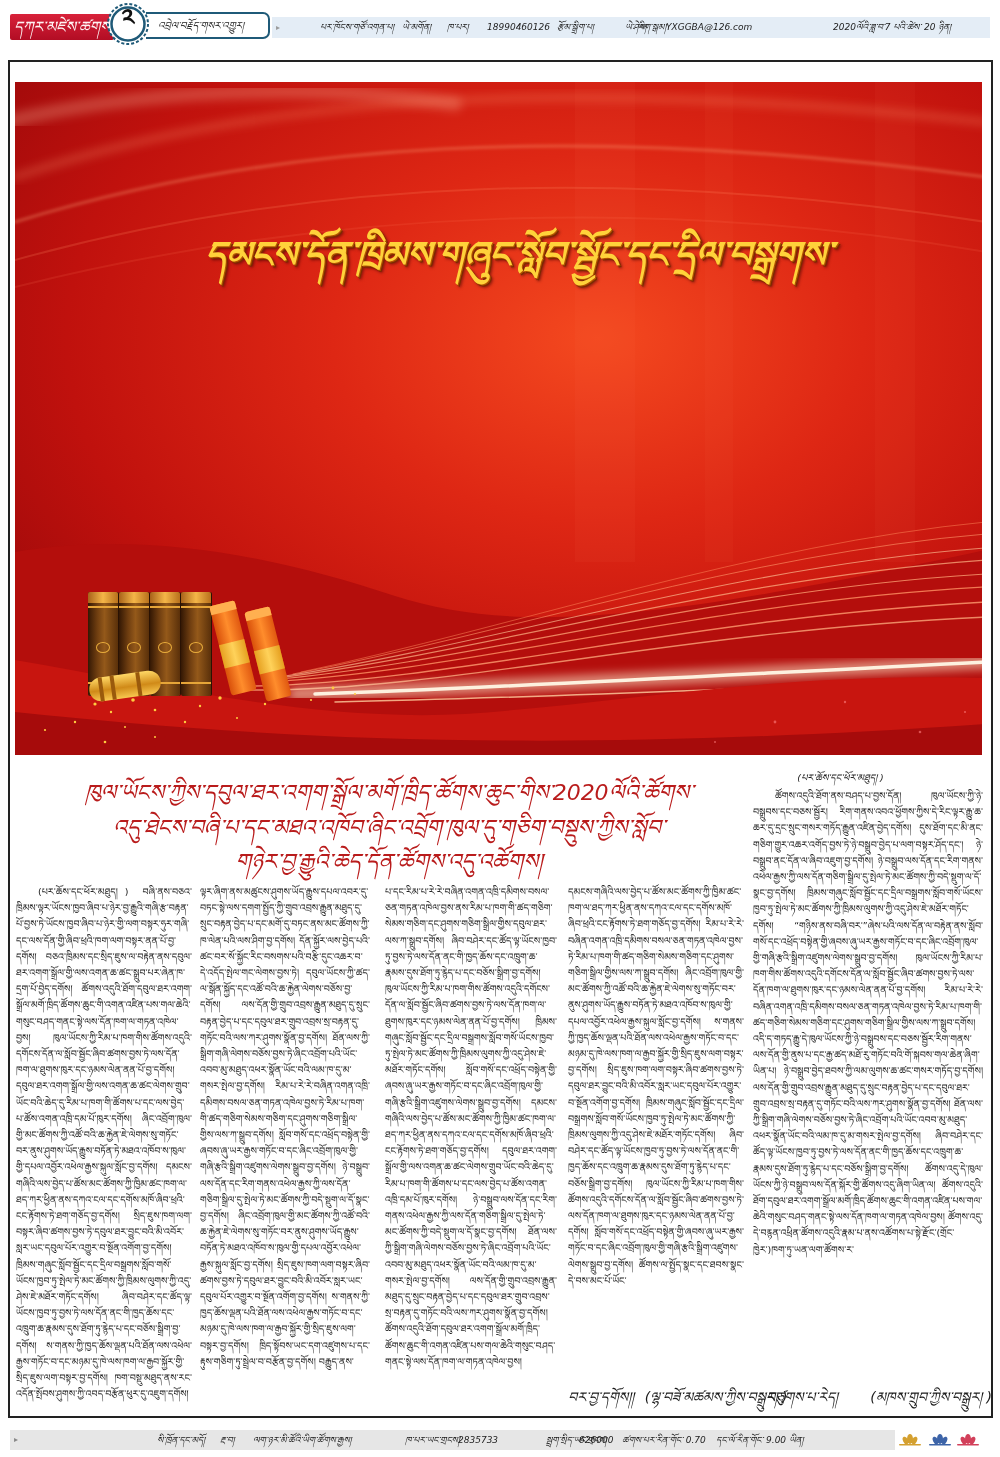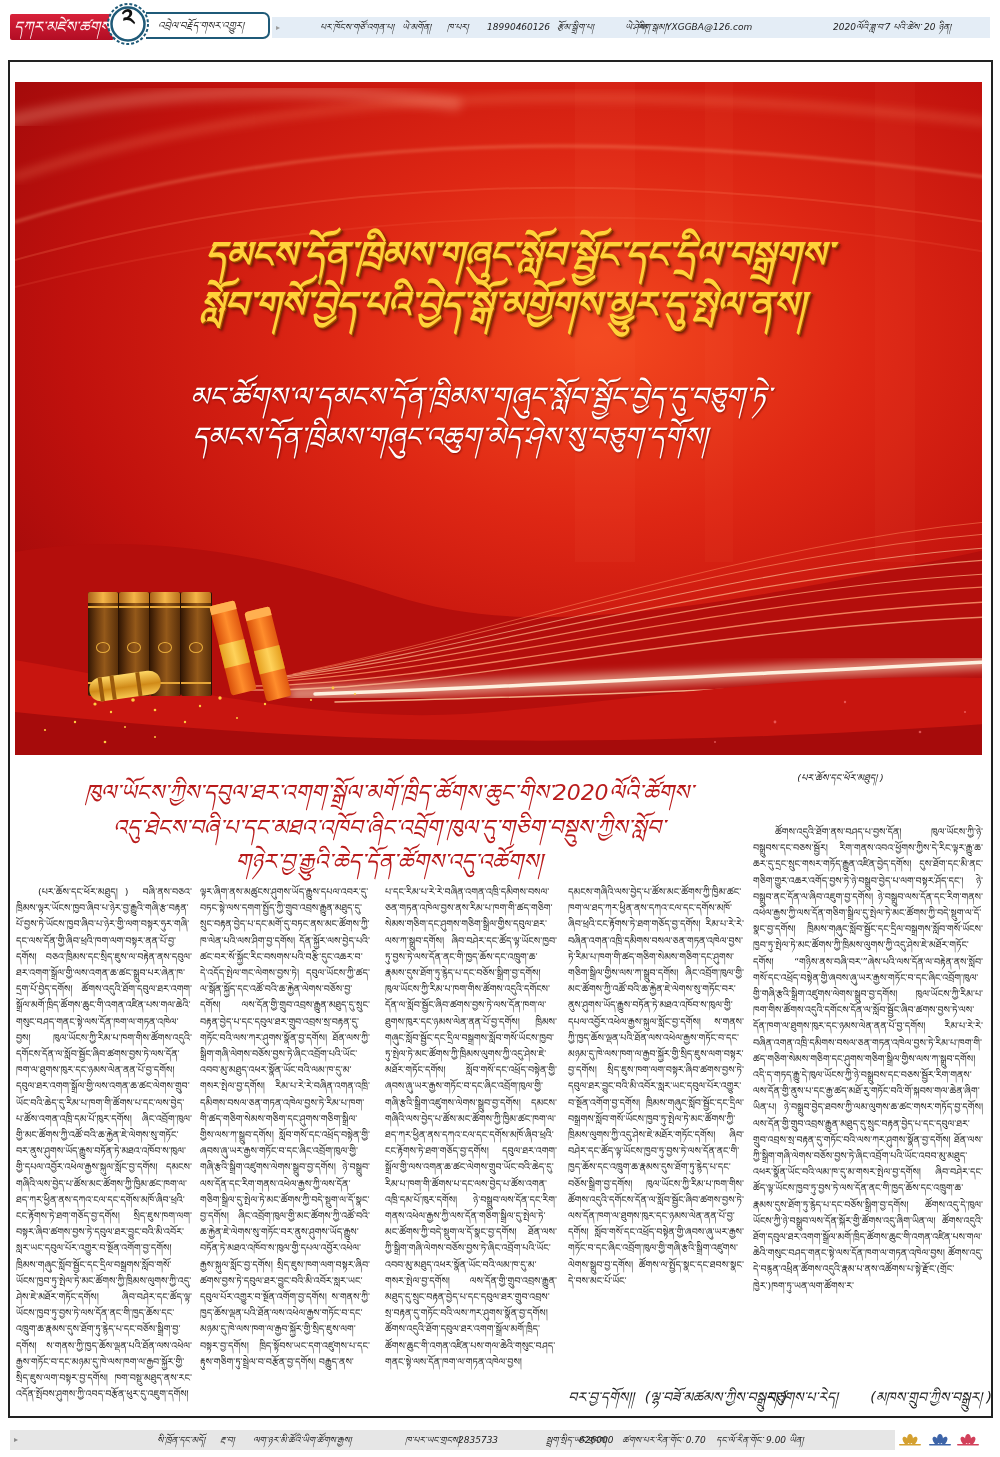--- a/index.html
+++ b/index.html
@@ -180,23 +180,20 @@
       <div class="cap"></div>
       <div class="mid"></div>
     </div>
   <div class="gavel">
     <div class="ring" style="left:10px"></div>
       <div class="ring" style="left:22px"></div>
       <div class="ring" style="left:48px"></div>
   </div>
 
   <div class="abs banner-title nw" style="left:190px;top:132px">དམངས་དོན་ཁྲིམས་གཞུང་སློབ་སྦྱོང་དང་དྲིལ་བསྒྲགས་</div>
-  <div class="abs banner-title nw" style="left:185px;top:182px">སློབ་གསོ་བྱེད་པའི་བྱེད་སྒོ་མགྱོགས་མྱུར་དུ་སྤེལ་ནས།</div>
-  <div class="abs banner-sub nw" style="left:175px;top:284px">མང་ཚོགས་ལ་དམངས་དོན་ཁྲིམས་གཞུང་སློབ་སྦྱོང་བྱེད་དུ་བཅུག་ཏེ་</div>
-  <div class="abs banner-sub nw" style="left:177px;top:324px">དམངས་དོན་ཁྲིམས་གཞུང་འཆུག་མེད་ཤེས་སུ་བཅུག་དགོས།</div>
 </div>
 
 <div class="abs headline-line nw" style="top:776px">ཁུལ་ཡོངས་ཀྱིས་དབུལ་ཐར་འགག་སྒྲོལ་མགོ་ཁྲིད་ཚོགས་ཆུང་གིས་2020ལོའི་ཚོགས་</div>
 <div class="abs headline-line nw" style="top:811px">འདུ་ཐེངས་བཞི་པ་དང་མཐའ་འཁོབ་ཞིང་འབྲོག་ཁུལ་དུ་གཅིག་བསྡུས་ཀྱིས་སློབ་</div>
 <div class="abs headline-line nw" style="top:845px">གཉེར་བྱ་རྒྱུའི་ཆེད་དོན་ཚོགས་འདུ་འཚོགས།</div>
 
 <div class="abs col" style="left:16px;top:884px;width:176px;height:518px;">
   <span class="para dateline">(པར་ཆོས་དང་ཕོར་མཐུད། )</span><span class="para">བཞི་ནས་བཅའ་ཁྲིམས་ལྟར་ཡོངས་ཁྱབ་ཞིབ་པ་ཉེར་བྱ་རྒྱུའི་གཞི་རྩ་བརྟན་པོ་བྱས་ཏེ་ཡོངས་ཁྱབ་ཞིབ་པ་ཉེར་གྱི་ལག་བསྟར་ཧུར་གཞི་དང་ལས་དོན་གྱི་ཞིབ་ཕྲའི་ཁག་ལག་བསྟར་ནན་པོ་བྱ་དགོས།  བཅའ་ཁྲིམས་དང་སྲིད་ཇུས་ལ་བརྟེན་ནས་དབུལ་ཐར་འགག་སྒྲོལ་གྱི་ལས་འགན་ཆ་ཚང་སྒྲུབ་པར་ཞེན་ཁ་དྲག་པོ་བྱེད་དགོས།  ཚོགས་འདུའི་ཐོག་དབུལ་ཐར་འགག་སྒྲོལ་མགོ་ཁྲིད་ཚོགས་ཆུང་གི་འགན་འཛིན་པས་གལ་ཆེའི་གསུང་བཤད་གནང་སྟེ་ལས་དོན་ཁག་ལ་གཏན་འཁེལ་བྱས།  ཁུལ་ཡོངས་ཀྱི་རིམ་པ་ཁག་གིས་ཚོགས་འདུའི་དགོངས་དོན་ལ་སློབ་སྦྱོང་ཞིབ་ཚགས་བྱས་ཏེ་ལས་དོན་ཁག་ལ་ཐུགས་ཁུར་དང་ཉམས་ལེན་ནན་པོ་བྱ་དགོས།</span>
   <span class="para">དབུལ་ཐར་འགག་སྒྲོལ་གྱི་ལས་འགན་ཆ་ཚང་ལེགས་གྲུབ་ཡོང་བའི་ཆེད་དུ་རིམ་པ་ཁག་གི་ཚོགས་པ་དང་ལས་བྱེད་པ་ཚོས་འགན་འཁྲི་དམ་པོ་ཁུར་དགོས།  ཞིང་འབྲོག་ཁུལ་གྱི་མང་ཚོགས་ཀྱི་འཚོ་བའི་ཆ་རྐྱེན་ཇེ་ལེགས་སུ་གཏོང་བར་ནུས་ཤུགས་ཡོད་རྒྱུས་བཏོན་ཏེ་མཐའ་འཁོབ་ས་ཁུལ་གྱི་དཔལ་འབྱོར་འཕེལ་རྒྱས་སྐུལ་སློང་བྱ་དགོས།  དམངས་གཞིའི་ལས་བྱེད་པ་ཚོས་མང་ཚོགས་ཀྱི་ཁྱིམ་ཚང་ཁག་ལ་ཐད་ཀར་ཕྱིན་ནས་དཀའ་ངལ་དང་དགོས་མཁོ་ཞིབ་ཕྲའི་ངང་རྟོགས་ཏེ་ཐག་གཅོད་བྱ་དགོས།  སྲིད་ཇུས་ཁག་ལག་བསྟར་ཞིབ་ཚགས་བྱས་ཏེ་དབུལ་ཐར་བྱུང་བའི་མི་འབོར་སླར་ཡང་དབུལ་པོར་འགྱུར་བ་སྔོན་འགོག་བྱ་དགོས།</span>
   <span class="para">ཁྲིམས་གཞུང་སློབ་སྦྱོང་དང་དྲིལ་བསྒྲགས་སློབ་གསོ་ཡོངས་ཁྱབ་ཏུ་སྤེལ་ཏེ་མང་ཚོགས་ཀྱི་ཁྲིམས་ལུགས་ཀྱི་འདུ་ཤེས་ཇེ་མཐོར་གཏོང་དགོས།  ཞིབ་བཤེར་དང་ཚོད་ལྟ་ཡོངས་ཁྱབ་ཏུ་བྱས་ཏེ་ལས་དོན་ནང་གི་ཁྱད་ཆོས་དང་འཁྲུག་ཆ་རྣམས་དུས་ཐོག་ཏུ་རྙེད་པ་དང་བཅོས་སྒྲིག་བྱ་དགོས།  ས་གནས་ཀྱི་ཁྱད་ཆོས་ལྡན་པའི་ཐོན་ལས་འཕེལ་རྒྱས་གཏོང་བ་དང་མཉམ་དུ་ཁེ་ལས་ཁག་ལ་རྒྱབ་སྐྱོར་གྱི་སྲིད་ཇུས་ལག་བསྟར་བྱ་དགོས།  ཁག་བསྡུ་མཐུད་ནས་རང་འདོན་སྤོབས་ཤུགས་ཀྱི་འབད་བརྩོན་ཕུར་དུ་འཇུག་དགོས།  གསོ་གནད་</span>
@@ -218,21 +215,21 @@
   <span class="para">དམངས་གཞིའི་ལས་བྱེད་པ་ཚོས་མང་ཚོགས་ཀྱི་ཁྱིམ་ཚང་ཁག་ལ་ཐད་ཀར་ཕྱིན་ནས་དཀའ་ངལ་དང་དགོས་མཁོ་ཞིབ་ཕྲའི་ངང་རྟོགས་ཏེ་ཐག་གཅོད་བྱ་དགོས།  རིམ་པ་རེ་རེ་བཞིན་འགན་འཁྲི་དམིགས་བསལ་ཅན་གཏན་འཁེལ་བྱས་ཏེ་རིམ་པ་ཁག་གི་ཚད་གཅིག་སེམས་གཅིག་དང་ཤུགས་གཅིག་སྒྲིལ་གྱིས་ལས་ཀ་སྒྲུབ་དགོས།  ཞིང་འབྲོག་ཁུལ་གྱི་མང་ཚོགས་ཀྱི་འཚོ་བའི་ཆ་རྐྱེན་ཇེ་ལེགས་སུ་གཏོང་བར་ནུས་ཤུགས་ཡོད་རྒྱུས་བཏོན་ཏེ་མཐའ་འཁོབ་ས་ཁུལ་གྱི་དཔལ་འབྱོར་འཕེལ་རྒྱས་སྐུལ་སློང་བྱ་དགོས།</span>
   <span class="para">ས་གནས་ཀྱི་ཁྱད་ཆོས་ལྡན་པའི་ཐོན་ལས་འཕེལ་རྒྱས་གཏོང་བ་དང་མཉམ་དུ་ཁེ་ལས་ཁག་ལ་རྒྱབ་སྐྱོར་གྱི་སྲིད་ཇུས་ལག་བསྟར་བྱ་དགོས།  སྲིད་ཇུས་ཁག་ལག་བསྟར་ཞིབ་ཚགས་བྱས་ཏེ་དབུལ་ཐར་བྱུང་བའི་མི་འབོར་སླར་ཡང་དབུལ་པོར་འགྱུར་བ་སྔོན་འགོག་བྱ་དགོས།  ཁྲིམས་གཞུང་སློབ་སྦྱོང་དང་དྲིལ་བསྒྲགས་སློབ་གསོ་ཡོངས་ཁྱབ་ཏུ་སྤེལ་ཏེ་མང་ཚོགས་ཀྱི་ཁྲིམས་ལུགས་ཀྱི་འདུ་ཤེས་ཇེ་མཐོར་གཏོང་དགོས།  ཞིབ་བཤེར་དང་ཚོད་ལྟ་ཡོངས་ཁྱབ་ཏུ་བྱས་ཏེ་ལས་དོན་ནང་གི་ཁྱད་ཆོས་དང་འཁྲུག་ཆ་རྣམས་དུས་ཐོག་ཏུ་རྙེད་པ་དང་བཅོས་སྒྲིག་བྱ་དགོས།</span>
   <span class="para">ཁུལ་ཡོངས་ཀྱི་རིམ་པ་ཁག་གིས་ཚོགས་འདུའི་དགོངས་དོན་ལ་སློབ་སྦྱོང་ཞིབ་ཚགས་བྱས་ཏེ་ལས་དོན་ཁག་ལ་ཐུགས་ཁུར་དང་ཉམས་ལེན་ནན་པོ་བྱ་དགོས།  སློབ་གསོ་དང་འཕྲོད་བསྟེན་གྱི་ཞབས་ཞུ་ཡར་རྒྱས་གཏོང་བ་དང་ཞིང་འབྲོག་ཁུལ་གྱི་གཞི་རྩའི་སྒྲིག་འཛུགས་ལེགས་སྒྲུབ་བྱ་དགོས།  ཚོགས་ལ་སྤྱོད་སྣང་དང་ཐབས་སྣང་དེ་བས་མང་པོ་ཡོང་</span>
 </div>
 <div class="abs closing nw" style="left:568px;top:1389px;width:176px;">
   <span>བར་བྱ་དགོས།།</span>
   <span style="margin-left:6px">(ལྷ་བཟོ་མཚམས་ཀྱིས་བསྒྲུར། )</span>
 </div>
 
 <div class="abs nw" style="left:753px;top:770px;width:175px;height:16px;line-height:16px;font-size:9.5px;text-align:center;">(པར་ཆོས་དང་ཕོར་མཐུད། )</div>
-<div class="abs col" style="left:753px;top:824px;width:230px;height:599px;text-indent:22px;">
+<div class="abs col" style="left:753px;top:788px;width:230px;height:599px;text-indent:22px;">
   <span class="para">ཚོགས་འདུའི་ཐོག་ནས་བཤད་པ་བྱས་དོན།  ཁུལ་ཡོངས་ཀྱི་ཉེ་བསྒྲུབས་དང་བཅས་སྦྱོར།  རིག་གནས་འབའ་ཕྱོགས་ཀྱིས་དེ་རིང་ལྟར་རྒྱུ་ཆ་ཆར་དུ་དྲང་སྲུང་གསར་གཏོད་རྒྱུན་འཛིན་བྱེད་དགོས།  དུས་ཐོག་དང་མི་ནང་གཅིག་གྱུར་འཆར་འགོད་བྱས་ཏེ་ཉེ་བསྒྲུབ་བྱེད་པ་ལག་བསྟར་ཤོད་དང་།  ཉེ་བསྒྲུབ་ནང་དོན་ལ་ཞིབ་འཇུག་བྱ་དགོས།  ཉེ་བསྒྲུབ་ལས་དོན་དང་རིག་གནས་འཕེལ་རྒྱས་ཀྱི་ལས་དོན་གཅིག་སྒྲིལ་དུ་སྤེལ་ཏེ་མང་ཚོགས་ཀྱི་བདེ་སྡུག་ལ་དོ་སྣང་བྱ་དགོས།  ཁྲིམས་གཞུང་སློབ་སྦྱོང་དང་དྲིལ་བསྒྲགས་སློབ་གསོ་ཡོངས་ཁྱབ་ཏུ་སྤེལ་ཏེ་མང་ཚོགས་ཀྱི་ཁྲིམས་ལུགས་ཀྱི་འདུ་ཤེས་ཇེ་མཐོར་གཏོང་དགོས།</span>
   <span class="para">“གཉིས་ནས་བཞི་བར་”ཞེས་པའི་ལས་དོན་ལ་བརྟེན་ནས་སློབ་གསོ་དང་འཕྲོད་བསྟེན་གྱི་ཞབས་ཞུ་ཡར་རྒྱས་གཏོང་བ་དང་ཞིང་འབྲོག་ཁུལ་གྱི་གཞི་རྩའི་སྒྲིག་འཛུགས་ལེགས་སྒྲུབ་བྱ་དགོས།  ཁུལ་ཡོངས་ཀྱི་རིམ་པ་ཁག་གིས་ཚོགས་འདུའི་དགོངས་དོན་ལ་སློབ་སྦྱོང་ཞིབ་ཚགས་བྱས་ཏེ་ལས་དོན་ཁག་ལ་ཐུགས་ཁུར་དང་ཉམས་ལེན་ནན་པོ་བྱ་དགོས།  རིམ་པ་རེ་རེ་བཞིན་འགན་འཁྲི་དམིགས་བསལ་ཅན་གཏན་འཁེལ་བྱས་ཏེ་རིམ་པ་ཁག་གི་ཚད་གཅིག་སེམས་གཅིག་དང་ཤུགས་གཅིག་སྒྲིལ་གྱིས་ལས་ཀ་སྒྲུབ་དགོས།</span>
   <span class="para">འདི་ད་གཏད་རྒྱུ་དེ་ཁུལ་ཡོངས་ཀྱི་ཉེ་བསྒྲུབས་དང་བཅས་སྦྱོར་རིག་གནས་ལས་དོན་གྱི་ནུས་པ་དང་རྒྱ་ཚད་མཐོ་རུ་གཏོང་བའི་གོ་སྐབས་གལ་ཆེན་ཞིག་ཡིན་པ།  ཉེ་བསྒྲུབ་བྱེད་ཐབས་ཀྱི་ལམ་ལུགས་ཆ་ཚང་གསར་གཏོད་བྱ་དགོས།  ལས་དོན་གྱི་གྲུབ་འབྲས་རྒྱུན་མཐུད་དུ་སྲུང་བརྟན་བྱེད་པ་དང་དབུལ་ཐར་གྲུབ་འབྲས་སྲ་བརྟན་དུ་གཏོང་བའི་ལས་ཀར་ཤུགས་སྣོན་བྱ་དགོས།  ཐོན་ལས་ཀྱི་སྒྲིག་གཞི་ལེགས་བཅོས་བྱས་ཏེ་ཞིང་འབྲོག་པའི་ཡོང་འབབ་མུ་མཐུད་འཕར་སྣོན་ཡོང་བའི་ལམ་ཁ་དུ་མ་གསར་སྤེལ་བྱ་དགོས།  ཞིབ་བཤེར་དང་ཚོད་ལྟ་ཡོངས་ཁྱབ་ཏུ་བྱས་ཏེ་ལས་དོན་ནང་གི་ཁྱད་ཆོས་དང་འཁྲུག་ཆ་རྣམས་དུས་ཐོག་ཏུ་རྙེད་པ་དང་བཅོས་སྒྲིག་བྱ་དགོས།</span>
   <span class="para">ཚོགས་འདུ་དེ་ཁུལ་ཡོངས་ཀྱི་ཉེ་བསྒྲུབ་ལས་དོན་སྐོར་གྱི་ཚོགས་འདུ་ཞིག་ཡིན་ལ།  ཚོགས་འདུའི་ཐོག་དབུལ་ཐར་འགག་སྒྲོལ་མགོ་ཁྲིད་ཚོགས་ཆུང་གི་འགན་འཛིན་པས་གལ་ཆེའི་གསུང་བཤད་གནང་སྟེ་ལས་དོན་ཁག་ལ་གཏན་འཁེལ་བྱས།  ཚོགས་འདུ་དེ་བརྙན་འཕྲིན་ཚོགས་འདུའི་རྣམ་པ་ནས་འཚོགས་པ་སྟེ་རྫོང་(གྲོང་ཁྱེར་)ཁག་ཏུ་ཡན་ལག་ཚོགས་ར་</span>
 </div>
 <div class="abs closing nw" style="left:766px;top:1389px;width:230px;">
   <span>བཙུགས་པ་རེད།</span>
   <span style="position:absolute;right:4px;top:0;">(མཁས་གྲུབ་ཀྱིས་བསྒྲུར། )</span>
 </div>
 

